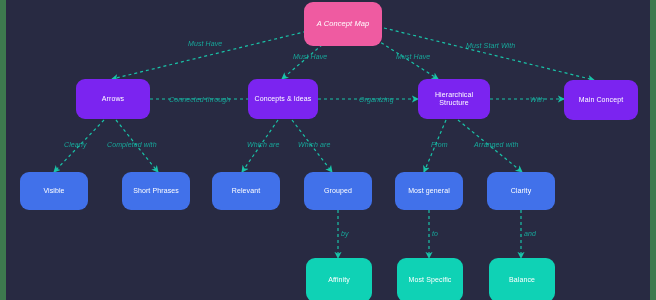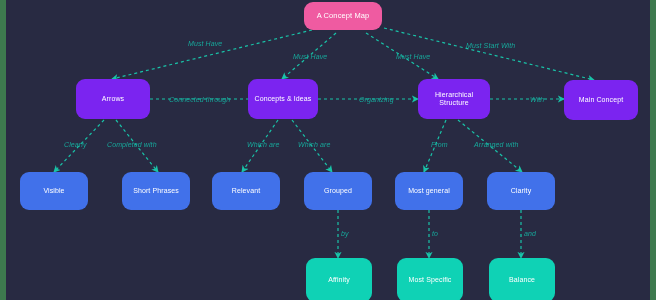--- a/index.html
+++ b/index.html
@@ -52,21 +52,21 @@
       <path d="M272,120 L236,172"></path>
       <path d="M286,120 L326,172"></path>
       <path d="M440,120 L418,172"></path>
       <path d="M452,120 L516,172"></path>
       <path d="M332,210 L332,258"></path>
       <path d="M423,210 L423,258"></path>
       <path d="M515,210 L515,258"></path>
     </g>
   </svg>
 
-  <div class="node n-root" style="left:298px;top:2px;width:78px;height:28px;">
+  <div class="node n-root" style="left:298px;top:2px;width:78px;height:44px;font-style:italic;">
     <span>A Concept Map</span>
   </div>
 
   <div class="node n-l1" style="left:70px;top:79px;width:74px;height:40px;">
     <span>Arrows</span>
   </div>
   <div class="node n-l1" style="left:242px;top:79px;width:70px;height:40px;">
     <span>Concepts &amp; Ideas</span>
   </div>
   <div class="node n-l1" style="left:412px;top:79px;width:72px;height:40px;">

